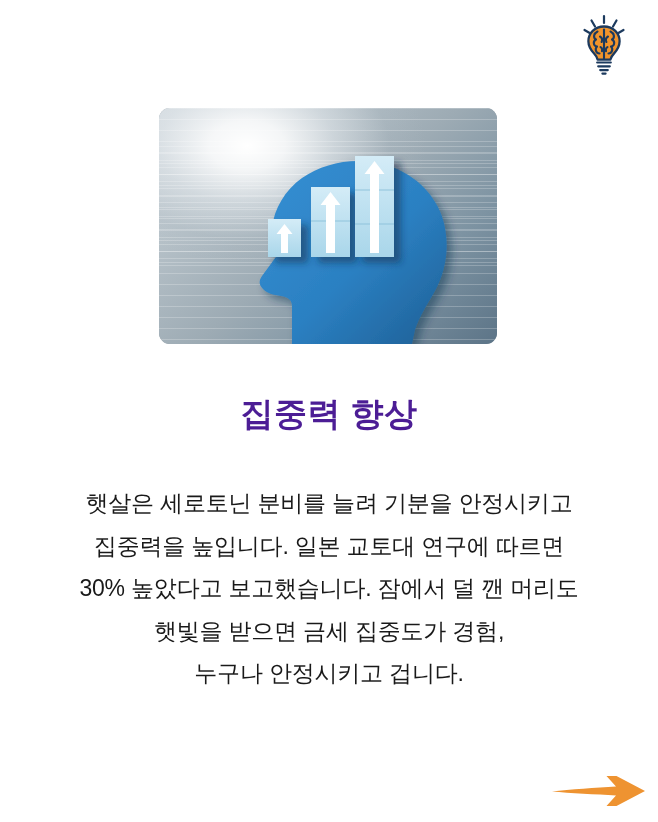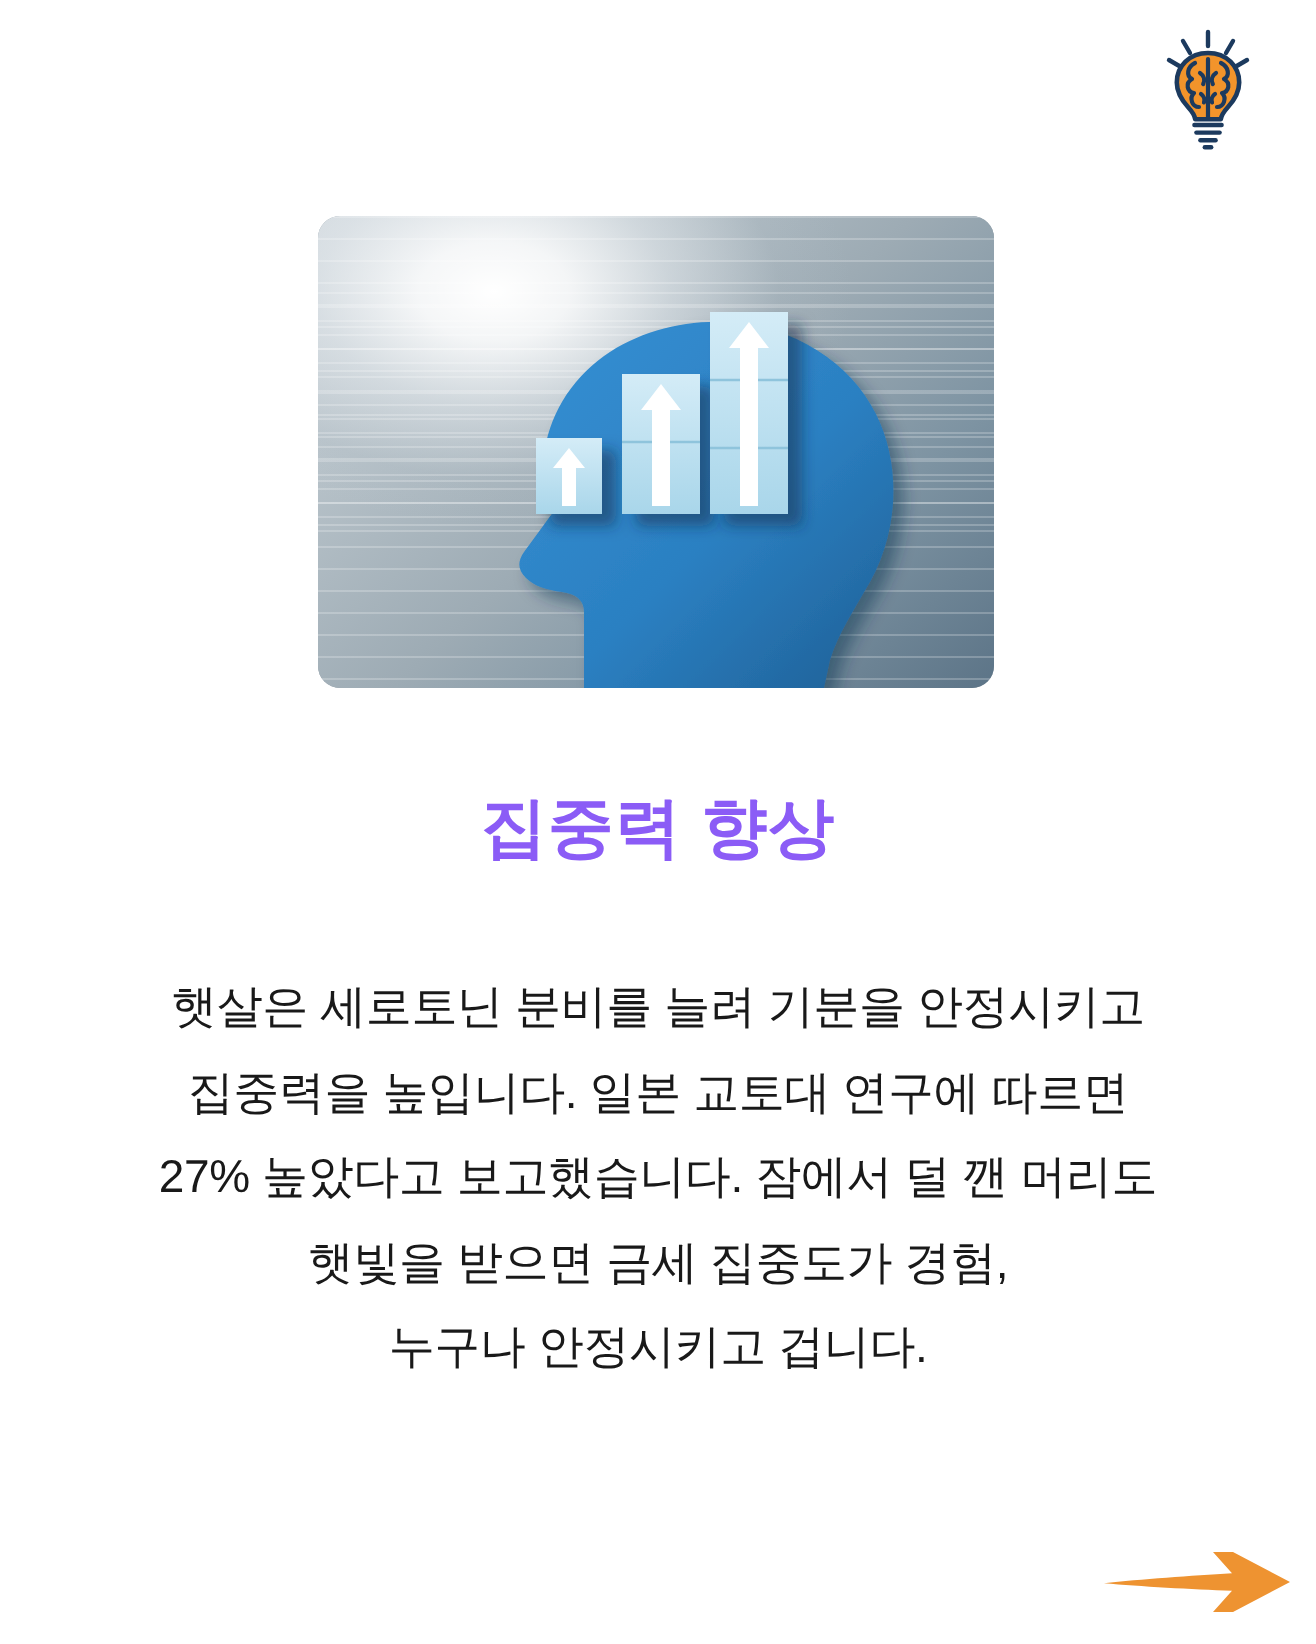--- a/index.html
+++ b/index.html
@@ -78,21 +78,21 @@
   
   #section-title {
     position: absolute;
     left: 0;
     right: 0;
     top: 392px;
     text-align: center;
     font-size: 33px;
     font-weight: bold;
     letter-spacing: 0.5px;
-    color: #8b5cf6;
+    color: #4c1d95;
   }
 
   
   #body-copy {
     position: absolute;
     left: 0;
     right: 0;
     top: 482px;
     text-align: center;
     font-size: 23px;
@@ -208,21 +208,21 @@
       <path d="M215.5 53 L225.5 66 L220 66 L220 145 L211 145 L211 66 L205.5 66 Z" fill="#ffffff"></path>
     </g>
   </svg>
 </div>
 
 <div id="section-title">집중력 향상</div>
 
 <div id="body-copy">
   <span class="copy-line">햇살은 세로토닌 분비를 늘려 기분을 안정시키고</span>
   <span class="copy-line">집중력을 높입니다. 일본 교토대 연구에 따르면</span>
-  <span class="copy-line">27% 높았다고 보고했습니다. 잠에서 덜 깬 머리도</span>
+  <span class="copy-line">30% 높았다고 보고했습니다. 잠에서 덜 깬 머리도</span>
   <span class="copy-line">햇빛을 받으면 금세 집중도가 경험,</span>
   <span class="copy-line">누구나 안정시키고 겁니다.</span>
 </div>
 
 <div id="next-arrow">
   <svg viewBox="0 0 98 38" width="98" height="38">
     <path d="M2 19.6 C20 17.6 46 15.8 66 14.6 L56.5 4 L66.5 4 L95 19 L66.5 34 L56.5 34 L66 23.4 C46 22.6 20 21.2 2 19.6 Z" fill="#EE9331"></path>
   </svg>
 </div>
 

